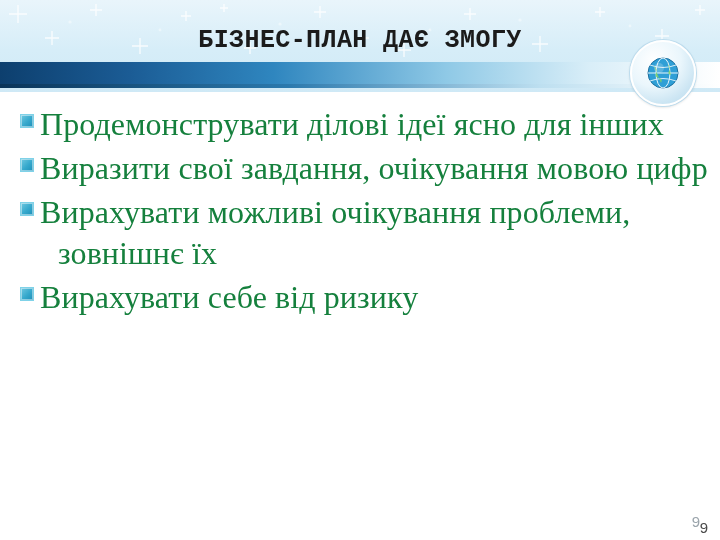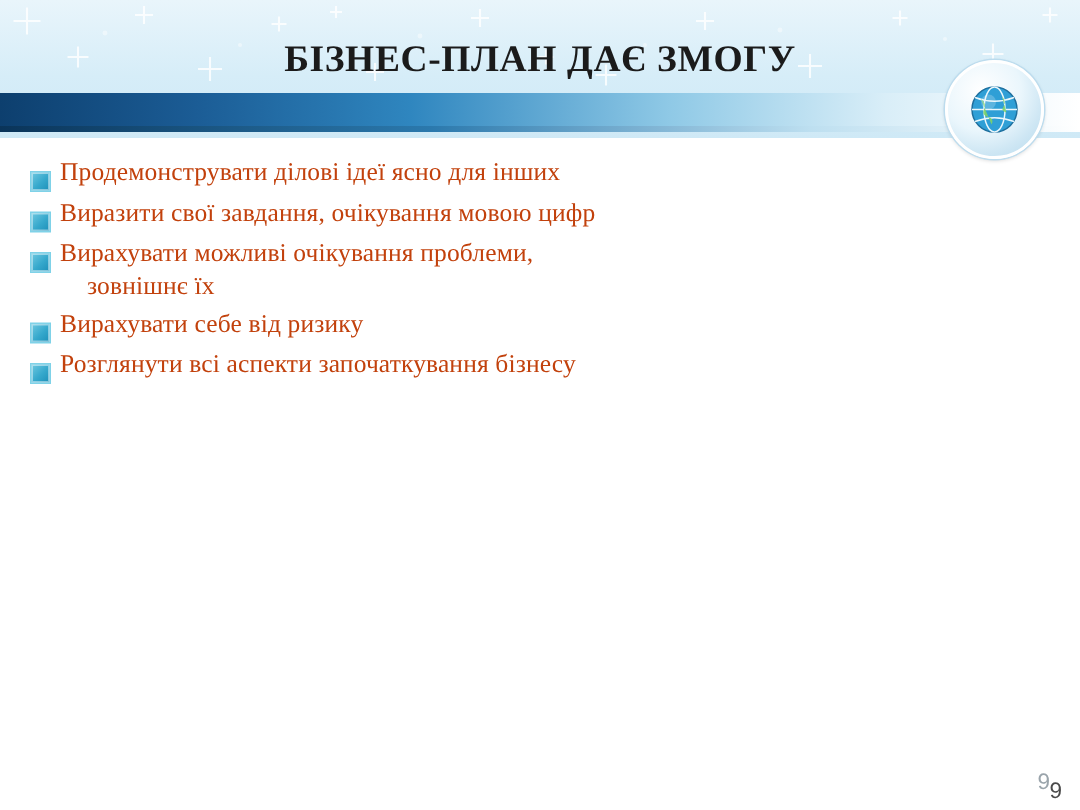--- a/index.html
+++ b/index.html
@@ -65,21 +65,21 @@
   .title {
     position: absolute;
     left: 0;
     top: 26px;
     width: 720px;
     text-align: center;
     font-size: 25px;
     font-weight: bold;
     color: #1b1b1b;
     letter-spacing: 0.4px;
-    font-family: Liberation Serif, serif;
+    font-family: Liberation Mono, monospace;
   }
 
   
   .globe-badge {
     position: absolute;
     right: 24px;
     top: 40px;
     width: 62px;
     height: 62px;
     border-radius: 50%;
@@ -114,23 +114,23 @@
   .sq {
     width: 12px;
     height: 12px;
     background: linear-gradient(135deg, #6fc8e0 0%, #35a8cc 55%, #1d8fb8 100%);
     border: 1px solid #7fd2e8;
     box-shadow: inset 0 0 0 1px rgba(255,255,255,0.45);
   }
   .bullet-text {
     flex: 1 1 auto;
     font-family: "Liberation Serif", serif;
-    font-size: 17px;
+    font-size: 32px;
     line-height: 1.28;
-    color: #c2410c;
+    color: #15803d;
     letter-spacing: 0.1px;
   }
   .bullet-text .cont {
     display: block;
     padding-left: 18px;
   }
 
   
   .page-num {
     position: absolute;
@@ -235,25 +235,19 @@
       </div>
     </div>
 
     <div class="bullet-row">
       <div class="bullet-marker">
           <div class="sq"></div>
         </div>
       <div class="bullet-text">Вирахувати себе від ризику</div>
     </div>
 
-    <div class="bullet-row">
-      <div class="bullet-marker">
-          <div class="sq"></div>
-        </div>
-      <div class="bullet-text">Розглянути всі аспекти започаткування бізнесу</div>
-    </div>
 
   </div>
 
   <div class="page-num-ghost">9</div>
   <div class="page-num">9</div>
 
 </div>
 
 </body></html>

